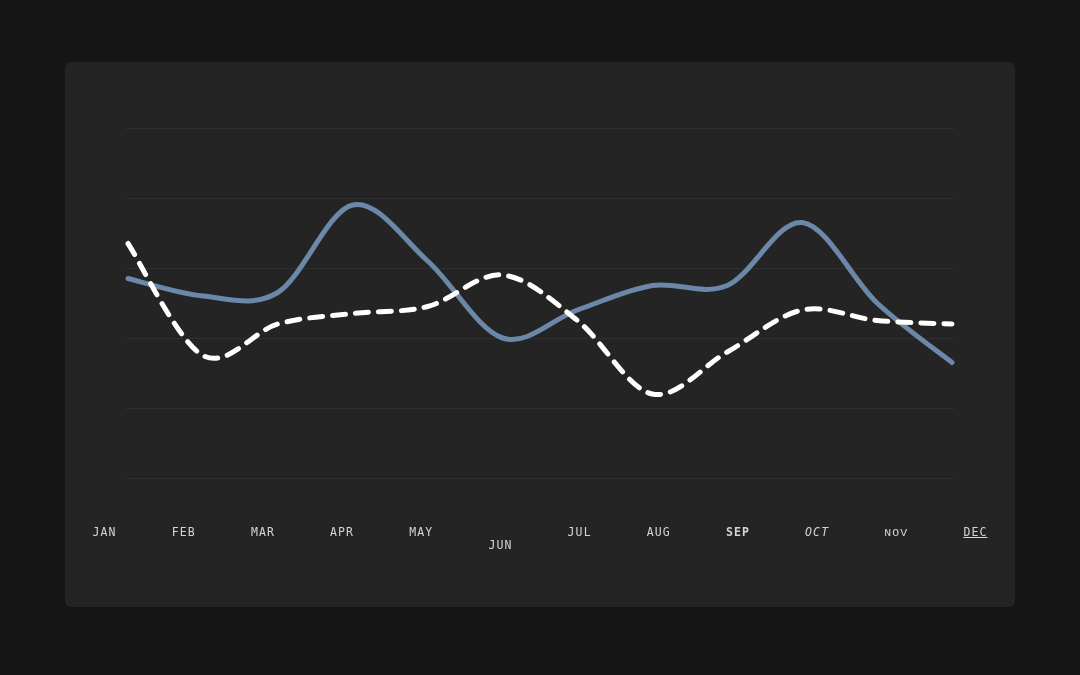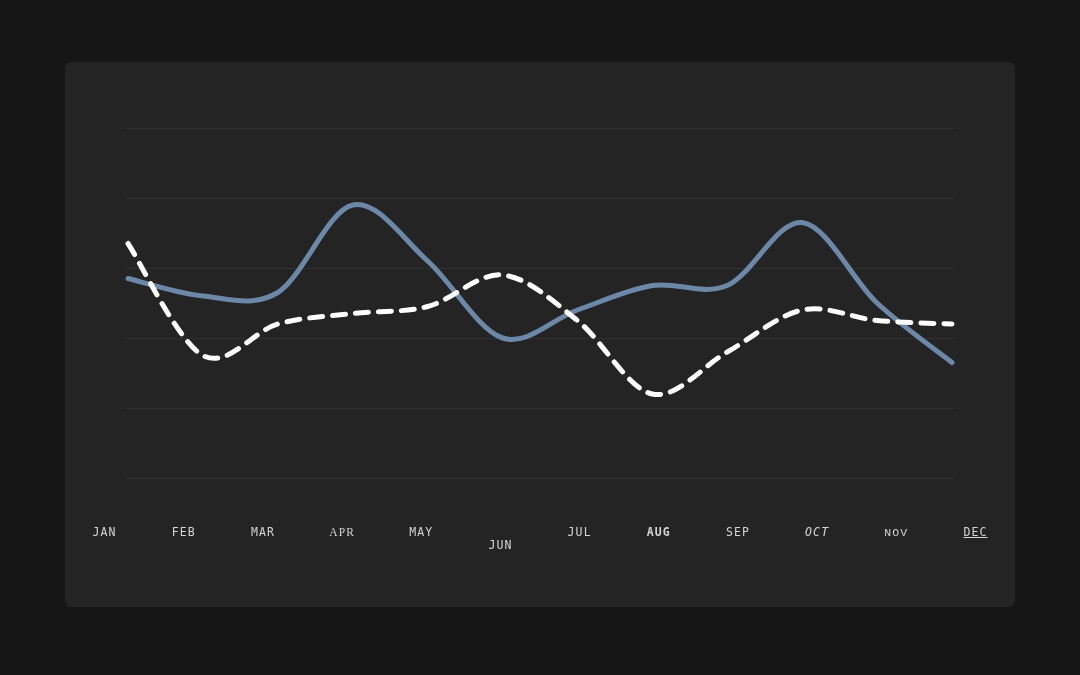--- a/index.html
+++ b/index.html
@@ -103,26 +103,26 @@
             <path d="M 63.00 216.50 C 75.48 219.42, 112.94 231.67, 137.91 234.00 C 162.88 236.33, 187.85 245.67, 212.82 230.50 C 237.79 215.33, 262.76 148.25, 287.73 143.00 C 312.70 137.75, 337.67 176.83, 362.64 199.00 C 387.61 221.17, 412.58 267.83, 437.55 276.00 C 462.52 284.17, 487.48 256.75, 512.45 248.00 C 537.42 239.25, 562.39 227.58, 587.36 223.50 C 612.33 219.42, 637.30 234.00, 662.27 223.50 C 687.24 213.00, 712.21 157.58, 737.18 160.50 C 762.15 163.42, 787.12 217.67, 812.09 241.00 C 837.06 264.33, 874.52 290.58, 887.00 300.50" class="series-line" stroke="#6b88a8" stroke-width="5"></path>
             <path d="M 63.00 181.50 C 75.48 200.17, 112.94 280.08, 137.91 293.50 C 162.88 306.92, 187.85 269.00, 212.82 262.00 C 237.79 255.00, 262.76 254.42, 287.73 251.50 C 312.70 248.58, 337.67 250.92, 362.64 244.50 C 387.61 238.08, 412.58 210.67, 437.55 213.00 C 462.52 215.33, 487.48 238.67, 512.45 258.50 C 537.42 278.33, 562.39 326.75, 587.36 332.00 C 612.33 337.25, 637.30 304.00, 662.27 290.00 C 687.24 276.00, 712.21 253.25, 737.18 248.00 C 762.15 242.75, 787.12 256.17, 812.09 258.50 C 837.06 260.83, 874.52 261.42, 887.00 262.00" class="series-line" stroke="#ffffff" stroke-width="5" stroke-dasharray="13 10"></path>
           </g>
       </svg>
     </div>
 
     <div class="x-axis" id="x-axis">
         <span class="x-tick-label" style="color: rgb(213, 213, 213);">JAN</span>
         <span class="x-tick-label" style="color: rgb(213, 213, 213);">FEB</span>
         <span class="x-tick-label" style="color: rgb(213, 213, 213);">MAR</span>
-        <span class="x-tick-label" style="color: rgb(213, 213, 213); font-family: Liberation Serif, serif;">APR</span>
+        <span class="x-tick-label" style="color: rgb(213, 213, 213);">APR</span>
         <span class="x-tick-label" style="color: rgb(213, 213, 213);">MAY</span>
         <span class="x-tick-label" style="color: rgb(213, 213, 213); margin-top: 25px;">JUN</span>
         <span class="x-tick-label" style="color: rgb(213, 213, 213);">JUL</span>
-        <span class="x-tick-label" style="color: rgb(213, 213, 213); font-weight: bold;">AUG</span>
-        <span class="x-tick-label" style="color: rgb(213, 213, 213);">SEP</span>
+        <span class="x-tick-label" style="color: rgb(213, 213, 213);">AUG</span>
+        <span class="x-tick-label" style="color: rgb(213, 213, 213); font-weight: bold;">SEP</span>
         <span class="x-tick-label" style="color: rgb(213, 213, 213); font-style: italic;">OCT</span>
         <span class="x-tick-label" style="color: rgb(213, 213, 213); font-family: Liberation Mono, monospace;">NOV</span>
         <span class="x-tick-label" style="color: rgb(213, 213, 213); text-decoration: underline;">DEC</span>
       </div>
 
   </div>
 
 </div>
 
 </body></html>

